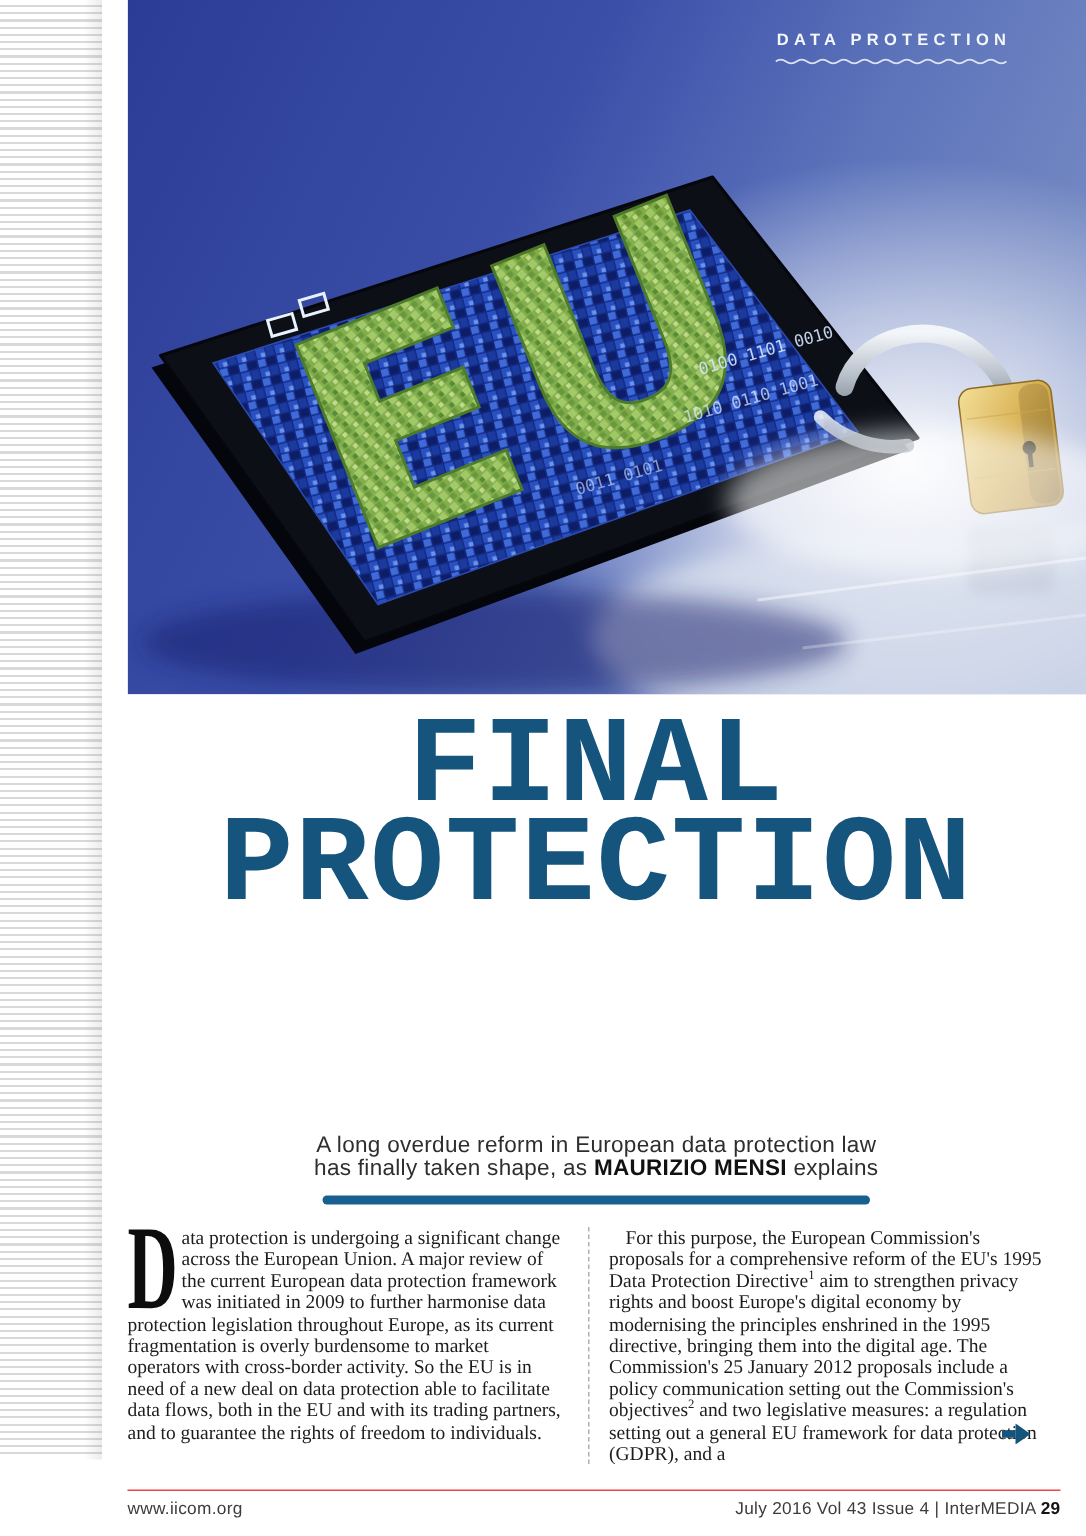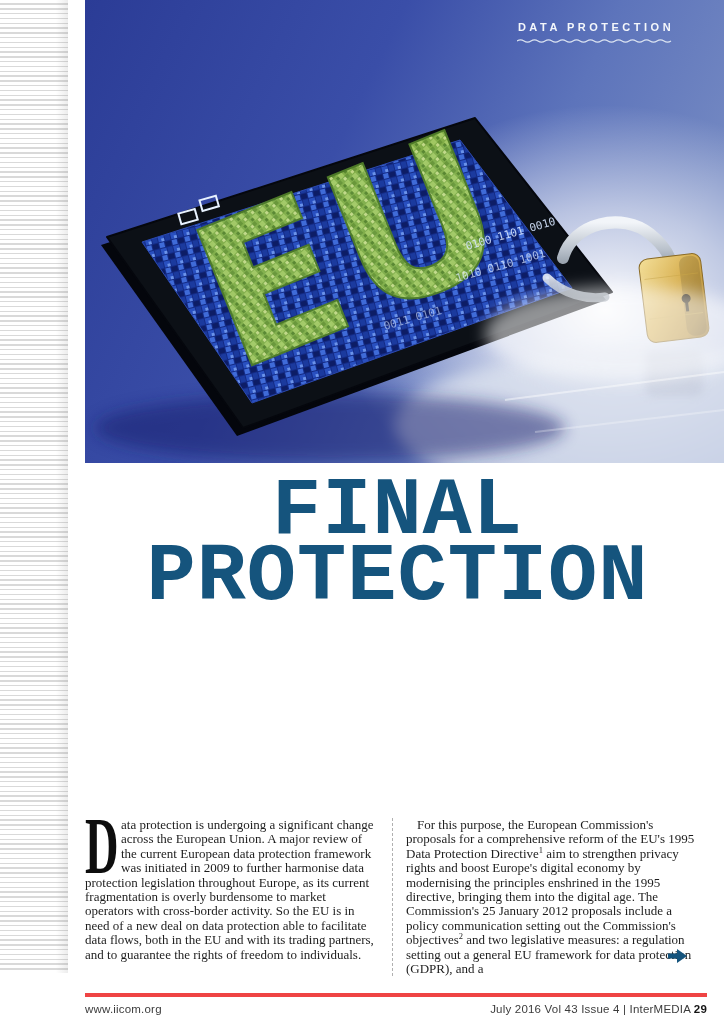--- a/index.html
+++ b/index.html
@@ -36,21 +36,21 @@
   .col1{width:308px;padding-right:16px;border-right:1px dashed #b0b0b0;box-sizing:border-box;}
   .col2{flex:1;padding-left:13px;}
   .col2 p{margin:0;text-indent:11px;}
   .col1 p{margin:0;}
   sup{font-size:8.5px;line-height:0;}
   .dropcap{float:left;width:30px;height:57px;font-weight:bold;font-size:80px;line-height:56px;
     color:#0d0d0d;transform:scaleX(.58);transform-origin:0 0;margin-right:6px;}
   .cont-arrow{position:absolute;left:583px;top:131px;width:19px;height:14px;}
 
   
-  .footer{position:absolute;left:85px;top:993px;width:622px;border-top:4px solid #ef4444;
+  .footer{position:absolute;left:85px;top:993px;width:622px;border-top:1px solid #ef4444;
     padding-top:6px;display:flex;justify-content:space-between;font-size:11.5px;color:#3c3c3c;letter-spacing:.2px;}
   .footer b{color:#141414;margin-top:22px;}
 </style>
 </head>
 <body>
 
 <div class="page">
 
   <div class="edge-stripes"></div>
 
@@ -156,20 +156,25 @@
         <path d="M0 3 q3.5 -2.4 7 0 t7 0 t7 0 t7 0 t7 0 t7 0 t7 0 t7 0 t7 0 t7 0 t7 0 t7 0 t7 0 t7 0 t7 0 t7 0 t7 0 t7 0 t7 0 t7 0 t7 0 t7 0" stroke="#e3eaf4" stroke-width="1.2" fill="none" opacity="0.95"></path>
       </svg>
     </div>
   </div>
 
   <div class="headline">
     <div>FINAL</div>
     <div>PROTECTION</div>
   </div>
 
+  <div class="standfirst">
+    <span>A long overdue reform in European data protection law</span><br>
+    <span>has finally taken shape, as </span><b>MAURIZIO MENSI</b><span> explains</span>
+    <div class="rule"></div>
+  </div>
 
   <div class="article">
     <div class="col1">
       <p>
         <span class="dropcap">D</span><span>ata protection is undergoing a significant change across the European Union. A major review of the current European data protection framework was initiated in 2009 to further harmonise data protection legislation throughout Europe, as its current fragmentation is overly burdensome to market operators with cross-border activity. So the EU is in need of a new deal on data protection able to facilitate data flows, both in the EU and with its trading partners, and to guarantee the rights of freedom to individuals.</span>
       </p>
     </div>
     <div class="col2">
       <p><span>For this purpose, the European Commission's proposals for a comprehensive reform of the EU's 1995 Data Protection Directive</span><sup>1</sup><span> aim to strengthen privacy rights and boost Europe's digital economy by modernising the principles enshrined in the 1995 directive, bringing them into the digital age. The Commission's 25 January 2012 proposals include a policy communication setting out the Commission's objectives</span><sup>2</sup><span> and two legislative measures: a regulation setting out a general EU framework for data protection (GDPR), and a</span></p>
     </div>

